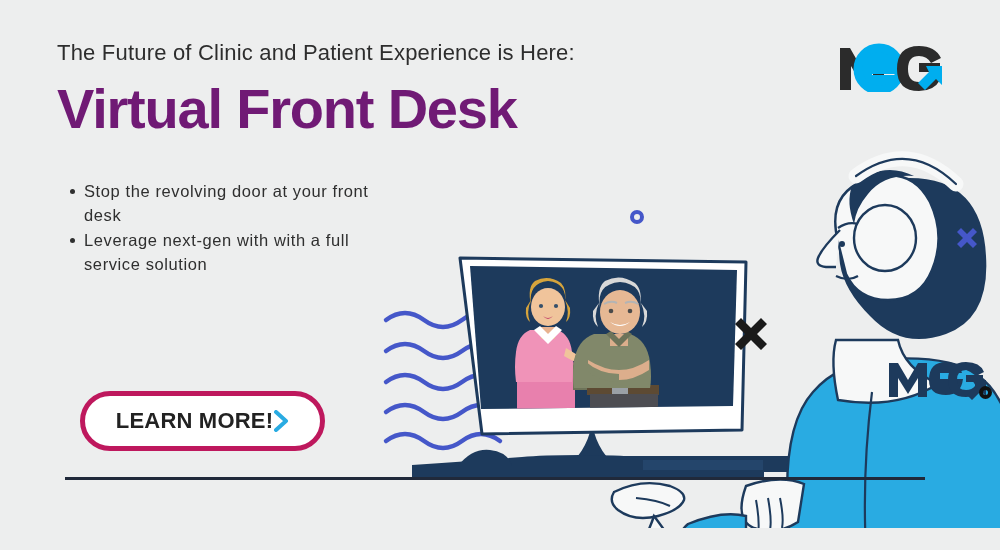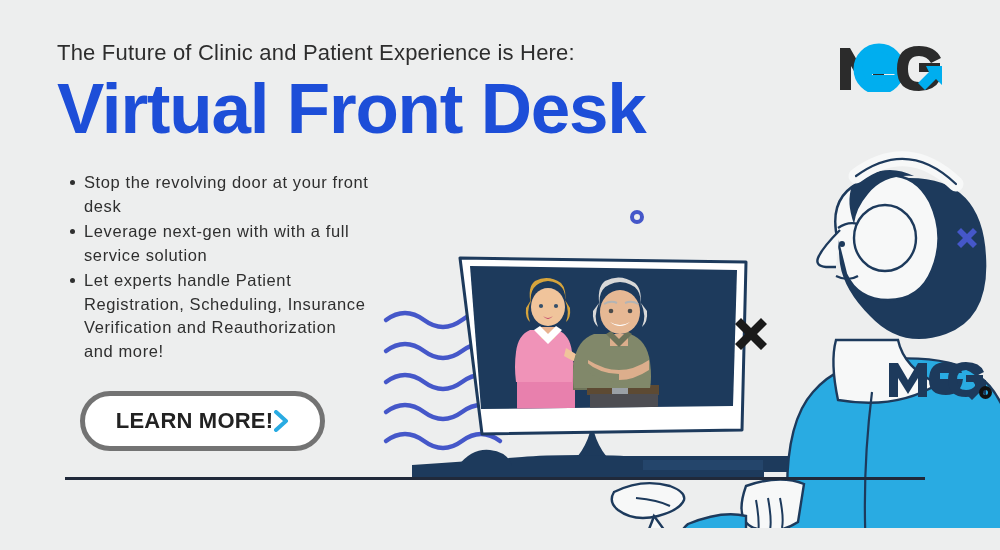--- a/index.html
+++ b/index.html
@@ -11,42 +11,42 @@
   }
   .stage{position:absolute;inset:0;width:1000px;height:528px;overflow:hidden;}
 
   
   .subtitle{
     position:absolute;left:57px;top:40px;
     font-size:22px;color:#2d2d2d;letter-spacing:.2px;white-space:nowrap;
   }
   .headline{
     position:absolute;left:57px;top:68px;
-    font-size:71px;line-height:82px;font-weight:bold;
-    color:#1d4ed8;letter-spacing:-1.2px;white-space:nowrap;
+    font-size:56px;line-height:82px;font-weight:bold;
+    color:#701a75;letter-spacing:-1.2px;white-space:nowrap;
   }
   .bullets{
-    position:absolute;left:62px;top:171px;width:285px;
+    position:absolute;left:62px;top:180px;width:285px;
     margin:0;padding:0 0 0 22px;list-style:none;
   }
   .bullets li{
     position:relative;
     font-size:16.5px;line-height:23.5px;color:#2f2f2f;
     letter-spacing:.6px;margin:0 0 2px 0;
   }
   .bullets li::before{
     content:"";position:absolute;left:-14px;top:9px;
     width:5px;height:5px;border-radius:50%;background:#2f2f2f;
   }
 
   
   .cta{
     position:absolute;left:80px;top:391px;
     width:245px;height:60px;box-sizing:border-box;
-    background:#ffffff;border:5px solid #737373;border-radius:32px;
+    background:#ffffff;border:5px solid #be185d;border-radius:32px;
     display:flex;align-items:center;justify-content:center;
     cursor:pointer;
   }
   .cta-label{
     font-size:22px;font-weight:bold;color:#222222;letter-spacing:.2px;
   }
   .cta-chev{display:block;width:16px;height:22px;}
 
   
   .desk-line{
@@ -197,21 +197,20 @@
   <div class="deco-ring-dark"></div>
 
   <div class="desk-line"></div>
 
   <div class="subtitle">The Future of Clinic and Patient Experience is Here:</div>
   <div class="headline">Virtual Front Desk</div>
 
   <ul class="bullets">
     <li>Stop the revolving door at your front desk</li>
     <li>Leverage next-gen with with a full service solution</li>
-    <li>Let experts handle Patient Registration, Scheduling, Insurance Verification and Reauthorization and more!</li>
   </ul>
 
   <div class="cta">
     <span class="cta-label">LEARN MORE!</span>
     <svg class="cta-chev" viewBox="0 0 16 22">
       <path d="M3 2 L13 11 L3 20" fill="none" stroke="#29ABE2" stroke-width="4" stroke-linecap="round" stroke-linejoin="round"></path>
     </svg>
   </div>
 
   <svg class="logo" viewBox="0 0 104 54">

